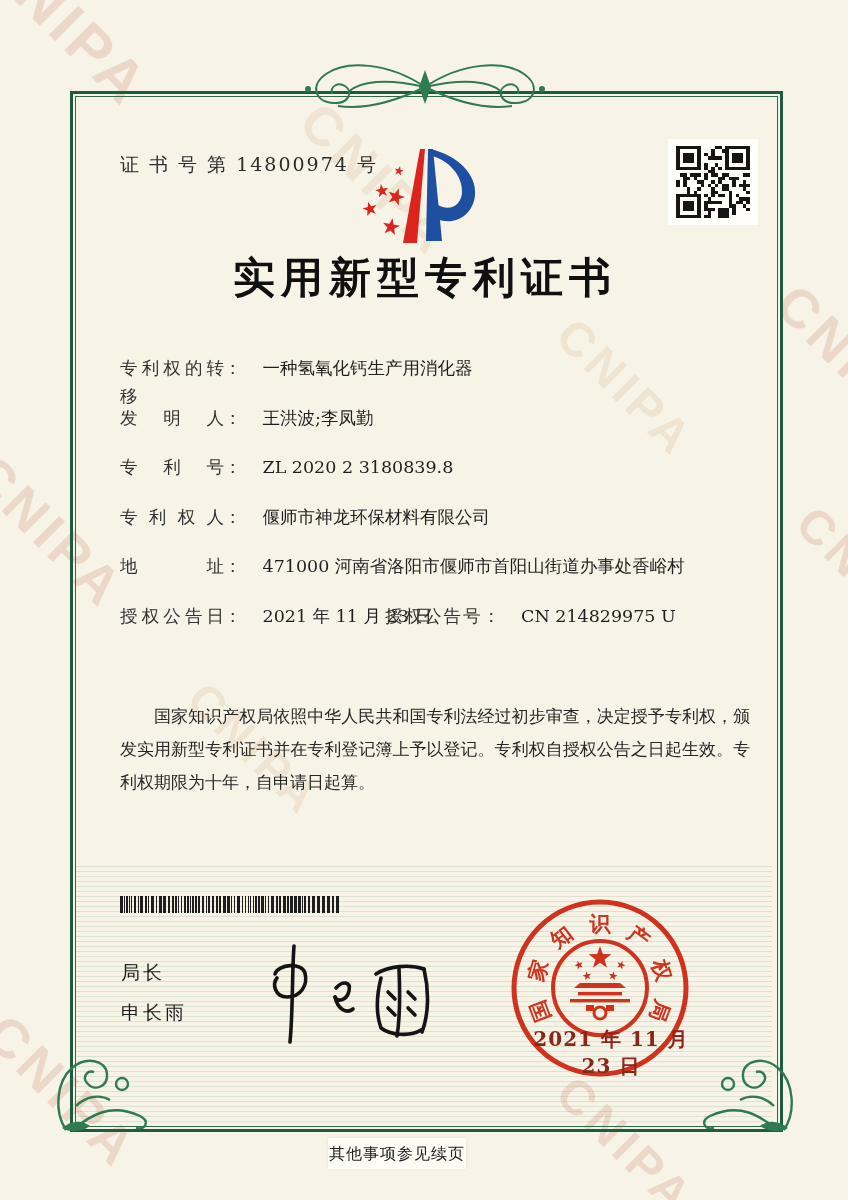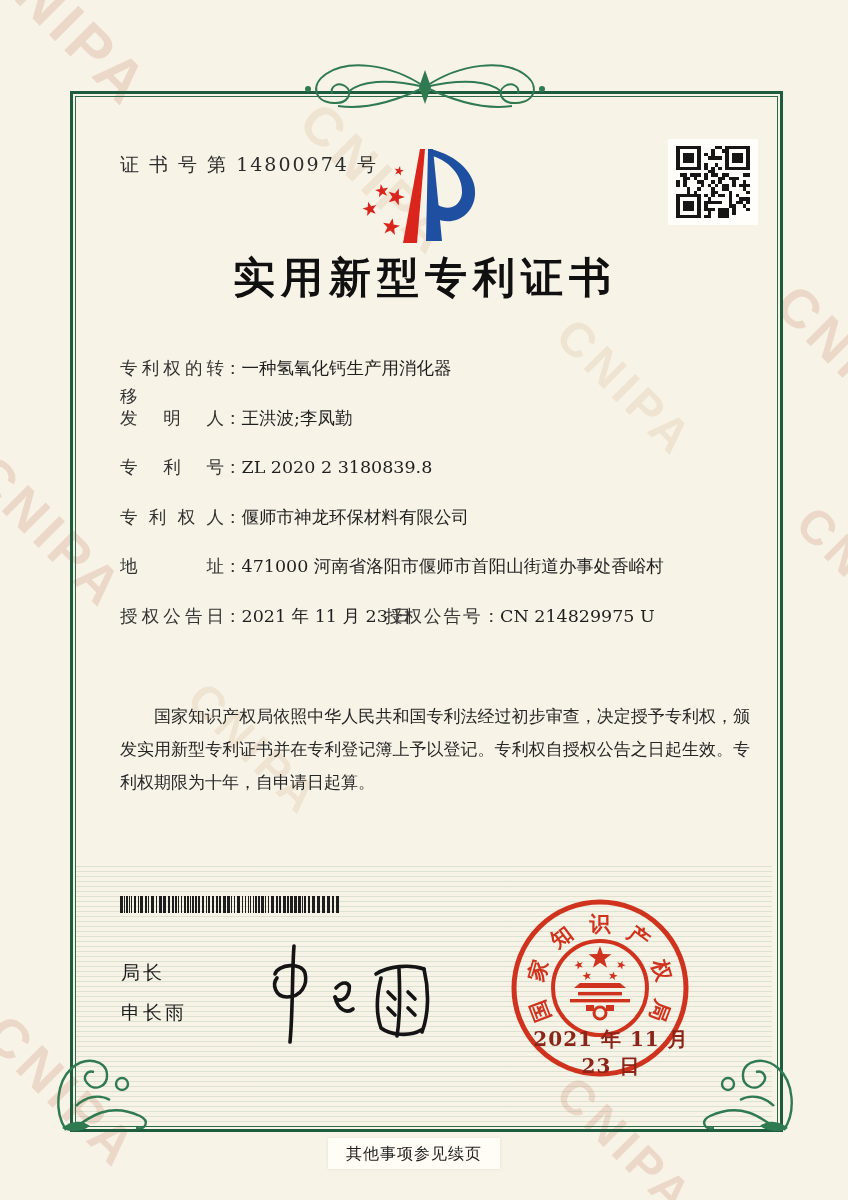--- a/index.html
+++ b/index.html
@@ -39,21 +39,21 @@
            grid-template-columns:repeat(21,1fr);grid-template-rows:repeat(21,1fr);}
   .qr-grid .on{background:#161616;}
   .doc-title{position:absolute;left:70px;top:250px;width:710px;text-align:center;z-index:4;
              font-size:42px;font-weight:bold;letter-spacing:6px;color:#101010;}
   
   .fields{position:absolute;left:120px;top:354px;width:636px;z-index:4;}
   .frow{position:relative;height:28px;margin-bottom:21.5px;font-size:17.5px;line-height:28px;}
   .flabel{display:inline-block;width:104px;text-align:justify;text-align-last:justify;
           vertical-align:top;color:#333;}
   .fcolon{color:#333;}
-  .fvalue{color:#1f1f1f;margin-left:0;}
+  .fvalue{color:#1f1f1f;margin-left:21px;}
   .pair2{position:absolute;left:265px;top:0;}
   .pair2 .flabel2{color:#333;letter-spacing:2px;margin-top:8px;}
   
   .body-text{position:absolute;left:120px;top:700px;width:630px;z-index:4;
              font-size:17px;line-height:33px;color:#262626;text-align:justify;}
   .body-text p{margin:0;text-indent:34px;}
   
   .barcode{position:absolute;left:120px;top:896px;height:17px;display:flex;align-items:stretch;z-index:4;}
   .barcode .bar{background:#1d1d1d;height:100%;}
   
@@ -66,21 +66,21 @@
   .seal{position:absolute;left:508px;top:896px;width:184px;height:184px;z-index:5;}
   .seal svg{position:absolute;left:0;top:0;}
   .seal-char{position:absolute;left:50%;top:50%;width:24px;height:24px;margin:-12px 0 0 -12px;
              text-align:center;font-size:21px;font-weight:bold;color:#d0331d;
              font-family:"DejaVu Serif",serif;line-height:24px;}
   .seal-date{position:absolute;left:516px;top:1026px;width:190px;text-align:center;z-index:6;
              font-size:20px;color:#8c2418;letter-spacing:1px;font-weight:bold;}
   
   .page-info{position:absolute;left:70px;top:1094px;width:710px;text-align:center;z-index:4;
              font-size:15.5px;letter-spacing:2px;color:#2c2c2c;}
-  .note-box{position:absolute;left:328px;top:1138px;width:172px;height:31px;background:#fffdf6;
+  .note-box{position:absolute;left:328px;top:1138px;width:138px;height:31px;background:#fffdf6;
             z-index:4;box-shadow:0 0 3px rgba(0,0,0,0.08);}
   .note-box span{display:block;text-align:center;line-height:31px;font-size:16px;
                  letter-spacing:1px;color:#222;}
 </style>
 </head>
 <body>
 
 <div class="page">
 
   <div class="wm wm-out wm1">CNIPA</div>

